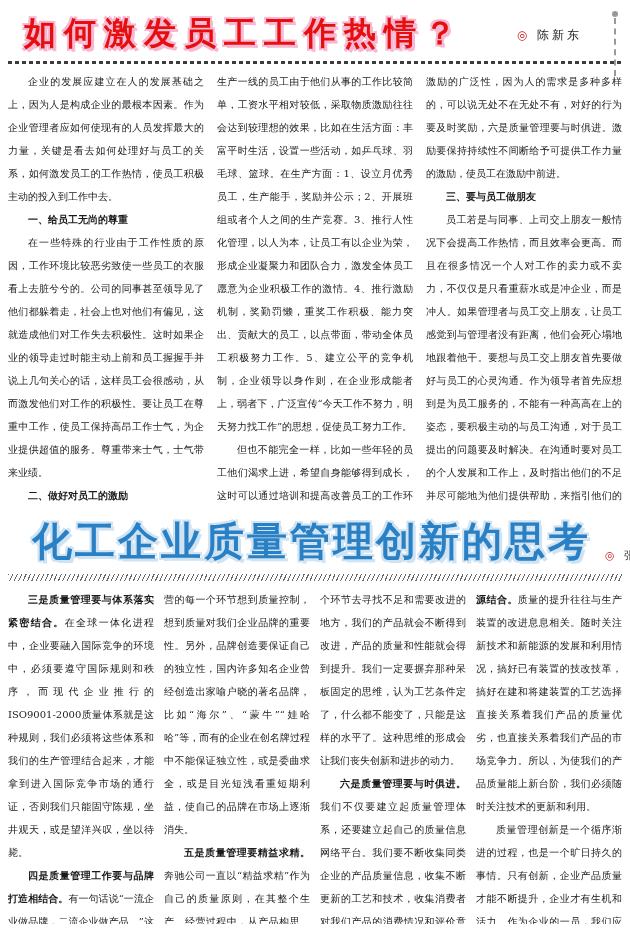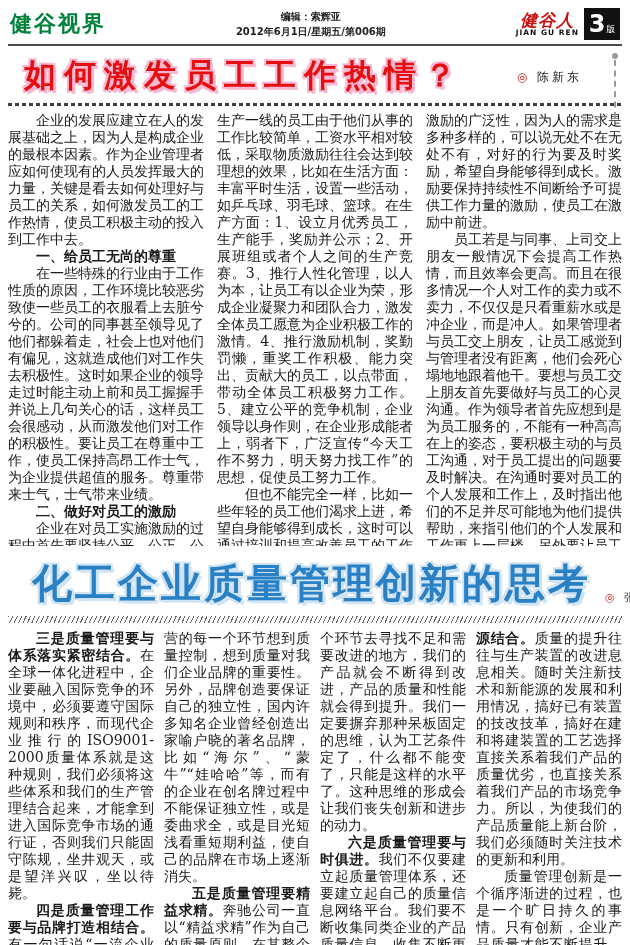--- a/index.html
+++ b/index.html
@@ -36,21 +36,21 @@
                          3px 3px 0 var(--c-headline1-glow);}
   .author1{position:absolute;right:40px;bottom:16px;font-size:12px;color:#222;letter-spacing:3px;}
   .amark{color:var(--c-red);}
   .vdash{position:absolute;right:6px;top:14px;height:58px;border-left:2px dashed #999;}
   .vdash::before{content:"";position:absolute;top:-7px;left:-4px;width:6px;height:6px;border-radius:50%;background:#999;}
 
   .dash-rule{height:3px;margin:1px 0 6px 0;
              background:repeating-linear-gradient(90deg,#3c3c3c 0 4px,transparent 4px 7px);}
 
   
-  .cols{display:flex;overflow:hidden;text-align:justify;font-size:14px;line-height:17px;}
+  .cols{display:flex;overflow:hidden;text-align:justify;font-size:10px;line-height:23px;}
   .cols-a1{gap:13px;height:434px;}
   .cols-a2{gap:10px;height:336px;}
   .col{flex:1 1 0;overflow:hidden;min-width:0;}
   .para{margin:0;text-indent:2em;}
   .para.noindent{text-indent:0;}
   .subhead{margin:0;text-indent:2em;font-weight:bold;
            font-family:"DejaVu Sans","Liberation Sans",sans-serif;}
   .para b{font-family:"DejaVu Sans","Liberation Sans",sans-serif;margin-top:17px;}
 
   
@@ -62,37 +62,20 @@
   .author2{font-size:11px;color:#222;letter-spacing:3px;margin:0 0 6px 14px;white-space:nowrap;}
 
   .hatch-rule{height:7px;margin:3px 0 7px 0;
               background:repeating-linear-gradient(115deg,#6a6a6a 0 1px,transparent 1px 4px);}
 </style>
 </head>
 <body>
 
 <div class="page">
 
-  <div class="header">
-    <div class="section-title">健谷视界</div>
-    <div class="header-center">
-      <div>编辑：索辉亚</div>
-      <div>2012年6月1日/星期五/第006期</div>
-    </div>
-    <div class="masthead">
-      <div class="masthead-text">
-        <div class="masthead-title">健谷人</div>
-        <div class="masthead-pinyin">JIAN GU REN</div>
-      </div>
-      <div class="page-box">
-        <span class="page-num">3</span>
-        <span class="page-ban">版</span>
-      </div>
-    </div>
-  </div>
 
   <div class="headline1-wrap">
     <div class="headline1">如何激发员工工作热情？</div>
     <div class="author1"><span class="amark">◎</span> <span>陈新东</span></div>
     <div class="vdash"></div>
   </div>
   <div class="dash-rule"></div>
 
   <div class="cols cols-a1" id="article1-cols">
       <div class="col">
@@ -100,21 +83,22 @@
         <p class="subhead">一、给员工无尚的尊重</p>
         <p class="para">在一些特殊的行业由于工作性质的原因，工作环境比较恶劣致使一些员工的衣服看上去脏兮兮的。公司的同事甚至领导见了他们都躲着走，社会上也对他们有偏见，这就造成他们对工作失去积极性。这时如果企业的领导走过时能主动上前和员工握握手并说上几句关心的话，这样员工会很感动，从而激发他们对工作的积极性。要让员工在尊重中工作，使员工保持高昂工作士气，为企业提供超值的服务。尊重带来士气，士气带来业绩。</p>
         <p class="subhead">二、做好对员工的激励</p>
         <p class="para">企业在对员工实施激励的过程中首先要坚持公平、公正、公开的原则，作为企业的管理者更要想激发员工的工作积极性更好的服务于企业发展，就必须把握好这一原则。其次就是要运用好激励的方法。在激励的实施过程中有因人、因工作的性质而异，对于</p>
       </div>
       <div class="col">
         <p class="para noindent">生产一线的员工由于他们从事的工作比较简单，工资水平相对较低，采取物质激励往往会达到较理想的效果，比如在生活方面：丰富平时生活，设置一些活动，如乒乓球、羽毛球、篮球。在生产方面：1、设立月优秀员工，生产能手，奖励并公示；2、开展班组或者个人之间的生产竞赛。3、推行人性化管理，以人为本，让员工有以企业为荣，形成企业凝聚力和团队合力，激发全体员工愿意为企业积极工作的激情。4、推行激励机制，奖勤罚懒，重奖工作积极、能力突出、贡献大的员工，以点带面，带动全体员工积极努力工作。5、建立公平的竞争机制，企业领导以身作则，在企业形成能者上，弱者下，广泛宣传“今天工作不努力，明天努力找工作”的思想，促使员工努力工作。</p>
         <p class="para">但也不能完全一样，比如一些年轻的员工他们渴求上进，希望自身能够得到成长，这时可以通过培训和提高改善员工的工作环境来激励员工。培训激励可以满足刻求上进员工的，通过培训可以提高员工的业务水平，从而也可为公司培养人才。所以在实施培训的过程，一定要注意为员工规划好个人的发展方向和目标，使员工感受到企业的培训切实为自己能带来利益。另外，还要注意</p>
       </div>
       <div class="col">
-        <p class="para noindent">激励的广泛性，因为人的需求是多种多样的，可以说无处不在无处不有，对好的行为要及时奖励，希望自身能够得到成长。激励要保持持续性不间断给予可提供工作力量的激励，使员工在激励中前进。</p>
+        <p class="para noindent">激励的广泛性，因为人的需求是多种多样的，可以说无处不在无处不有，对好的行为要及时奖励，六是质量管理要与时俱进。激励要保持持续性不间断给予可提供工作力量的激励，使员工在激励中前进。</p>
+        <p class="subhead">三、要与员工做朋友</p>
         <p class="para">员工若是与同事、上司交上朋友一般情况下会提高工作热情，而且效率会更高。而且在很多情况一个人对工作的卖力或不卖力，不仅仅是只看重薪水或是冲企业，而是冲人。如果管理者与员工交上朋友，让员工感觉到与管理者没有距离，他们会死心塌地地跟着他干。要想与员工交上朋友首先要做好与员工的心灵沟通。作为领导者首先应想到是为员工服务的，不能有一种高高在上的姿态，要积极主动的与员工沟通，对于员工提出的问题要及时解决。在沟通时要对员工的个人发展和工作上，及时指出他们的不足并尽可能地为他们提供帮助，来指引他们的个人发展和工作更上一层楼。另外要让员工参与到车间的建设和管理中来，如在制定制度、计划上要争取他们的意见，让员工参与决策，要想员工之所想，急员工之所急，这样的做法可以使员工有一种领导者没有距离的感觉，从而激发他们积极工作的热情。</p>
       </div>
     </div>
 
   <div class="headline2-wrap">
     <span class="headline2">化工企业质量管理创新的思考</span>
     <span class="author2"><span class="amark">◎</span> <span>张落</span></span>
   </div>
   <div class="hatch-rule"></div>
 

